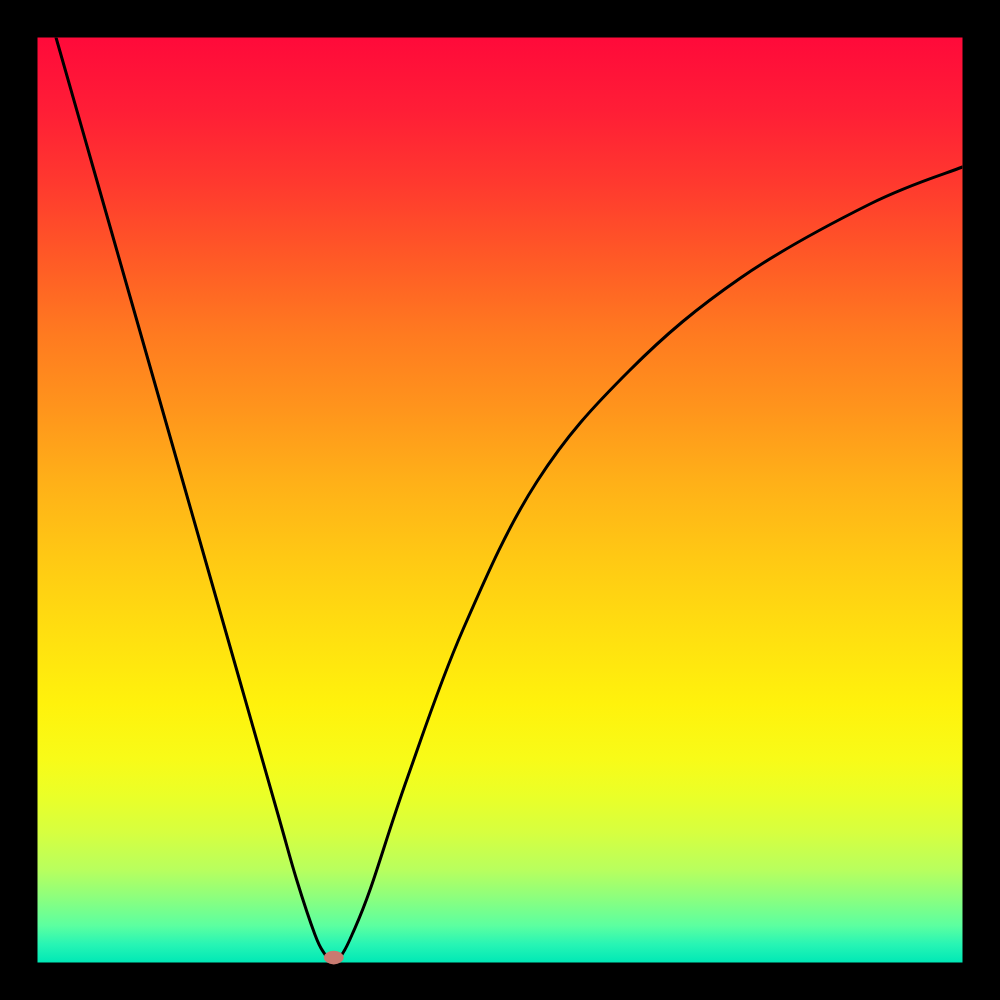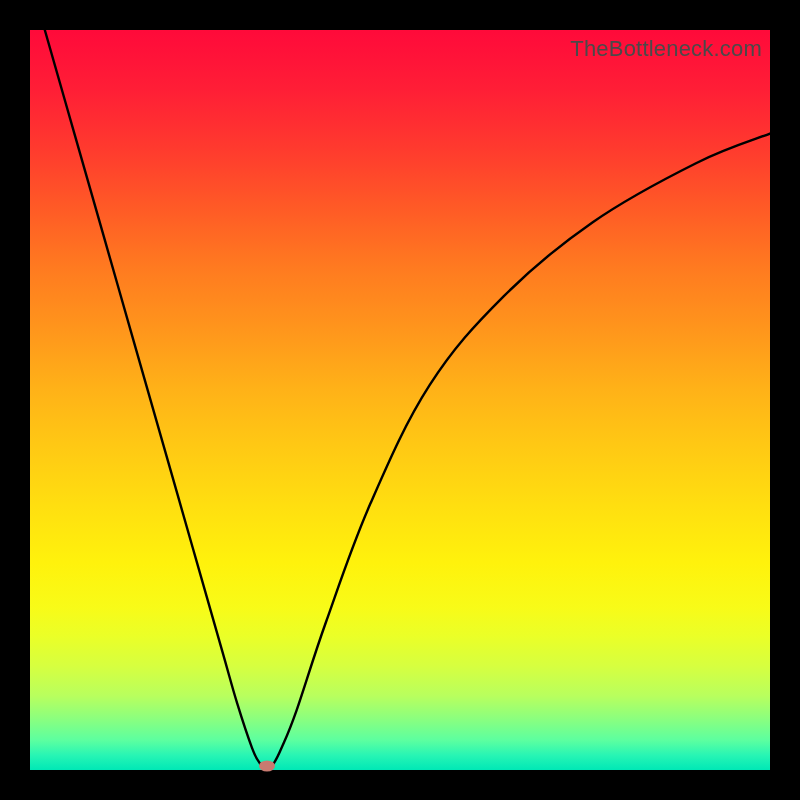--- a/index.html
+++ b/index.html
@@ -70,21 +70,20 @@
     transform: translate(-50%, -50%);
   }
 </style>
 </head>
 <body>
 
 <div class="frame">
 
   <div class="plot-area">
 
-    <div class="watermark">TheBottleneck.com</div>
 
     <svg class="curve" viewBox="0 0 740 740" preserveAspectRatio="none">
       <path d="M 14.80 0.00 C 20.13 18.65, 33.74 66.30, 44.40 103.60 C 55.06 140.90, 63.34 169.90, 74.00 207.20 C 84.66 244.50, 92.94 273.50, 103.60 310.80 C 114.26 348.10, 122.54 377.10, 133.20 414.40 C 143.86 451.70, 152.14 480.70, 162.80 518.00 C 173.46 555.30, 184.41 593.63, 192.40 621.60 C 200.39 649.57, 201.87 656.08, 207.20 673.40 C 212.53 690.72, 218.00 707.14, 222.00 717.80 C 226.00 728.46, 226.74 728.60, 229.40 732.60 C 232.06 736.60, 234.14 740.00, 236.80 740.00 C 239.46 740.00, 241.54 736.60, 244.20 732.60 C 246.86 728.60, 247.60 727.12, 251.60 717.80 C 255.60 708.48, 258.41 703.44, 266.40 680.80 C 274.39 658.16, 282.68 629.30, 296.00 592.00 C 309.32 554.70, 321.75 516.22, 340.40 473.60 C 359.05 430.98, 375.62 392.50, 399.60 355.20 C 423.58 317.90, 444.30 295.70, 473.60 266.40 C 502.90 237.10, 527.77 216.38, 562.40 192.40 C 597.03 168.42, 634.03 149.18, 666.00 133.20 C 697.97 117.22, 726.68 108.93, 740.00 103.60" fill="none" stroke="#000" stroke-width="2.4" stroke-linecap="round" stroke-linejoin="round"></path>
     </svg>
 
     <div class="minimum-dot" style="left: 236.8px; top: 736px;"></div>
 
   </div>
 
 </div>

